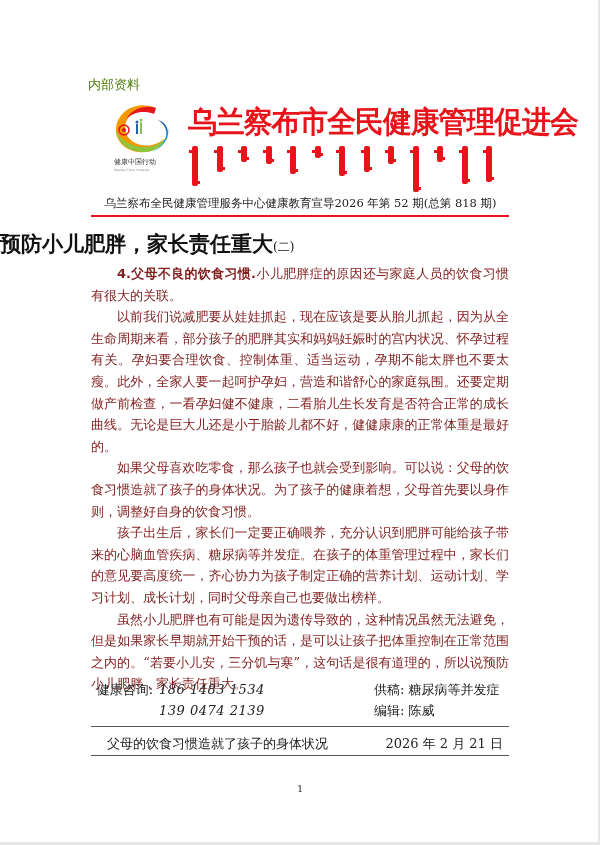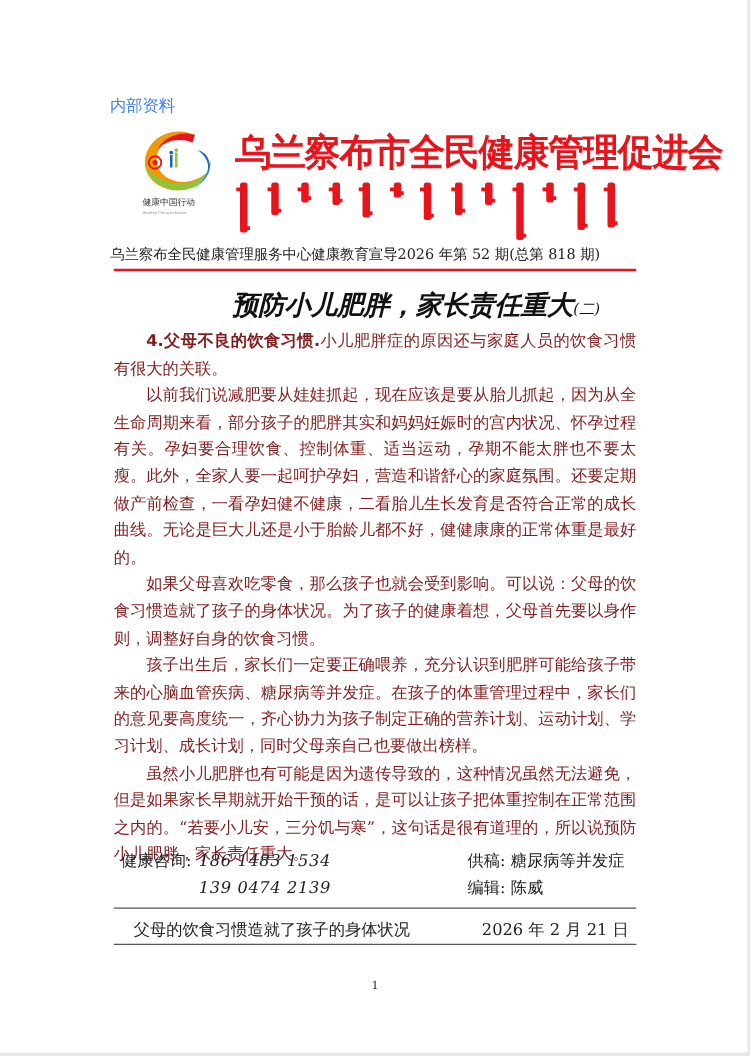--- a/index.html
+++ b/index.html
@@ -5,21 +5,21 @@
   html, body { margin: 0; padding: 0; }
   body {
     width: 600px; height: 845px; background: #ffffff; position: relative; overflow: hidden;
     font-family: "DejaVu Serif", "Liberation Serif", serif; color: #222;
   }
   .page-edge-right { position: absolute; right: 0; top: 0; width: 2px; height: 845px; background: #e6e6e6; }
   .page-edge-bottom { position: absolute; left: 0; bottom: 0; width: 600px; height: 3px; background: #e6e6e6; }
 
   .internal-label {
     position: absolute; left: 88px; top: 76px; font-size: 13px;
-    font-family: "DejaVu Sans", "Liberation Sans", sans-serif; color: #3b82f6;
+    font-family: "DejaVu Sans", "Liberation Sans", sans-serif; color: #4d7c0f;
   }
   .logo { position: absolute; left: 108px; top: 100px; width: 66px; height: 72px; }
   .logo-caption {
     position: absolute; left: 114px; top: 158px; width: 56px; 
     font-size: 7px; font-family: "DejaVu Sans", sans-serif; color: #333; line-height: 8px;
   }
   .logo-caption-en { font-size: 3px; color: #888; display: block; }
 
   .org-title {
     position: absolute; left: 188px; top: 102px; font-size: 30px; color: #e8141b;
@@ -29,27 +29,27 @@
   .mongol-row {
     position: absolute; left: 192px; top: 146px; width: 300px; height: 50px;
     display: flex; justify-content: space-between; align-items: flex-start;
   }
   .mg { width: 6px; background: #e8141b; border-radius: 2px; position: relative; }
   .mg::before { content: ""; position: absolute; left: -3px; top: 4px; width: 7px; height: 3px; background: #e8141b; }
   .mg::after { content: ""; position: absolute; left: 2px; bottom: 2px; width: 6px; height: 3px; background: #e8141b; }
 
   .subheader {
     position: absolute; left: 88px; top: 196px; width: 425px; font-size: 11.5px; color: #222;
-    display: flex; justify-content: flex-start; white-space: nowrap;
+    display: flex; justify-content: center; white-space: nowrap;
   }
   .red-rule { position: absolute; left: 91px; top: 215px; width: 418px; height: 2px; background: #e8141b; }
 
   .article-title {
-    position: absolute; left: 0; width: 480px; top: 230px; text-align: right;
-    font-size: 21px; font-weight: bold; color: #111; white-space: nowrap; font-style: italic;
+    position: absolute; left: 0; width: 480px; top: 230px; text-align: left;
+    font-size: 21px; font-weight: bold; color: #111; white-space: nowrap;
   }
   .article-title .part { font-size: 12px; font-weight: normal; }
 
   .body-text {
     position: absolute; left: 91px; top: 263px; width: 418px;
     font-size: 13px; line-height: 21.6px; color: #7f1d1d; text-align: justify;
   }
   .body-text p { margin: 0; text-indent: 2em; }
   .body-text b { font-family: "DejaVu Sans", sans-serif; font-weight: bold; }
 

